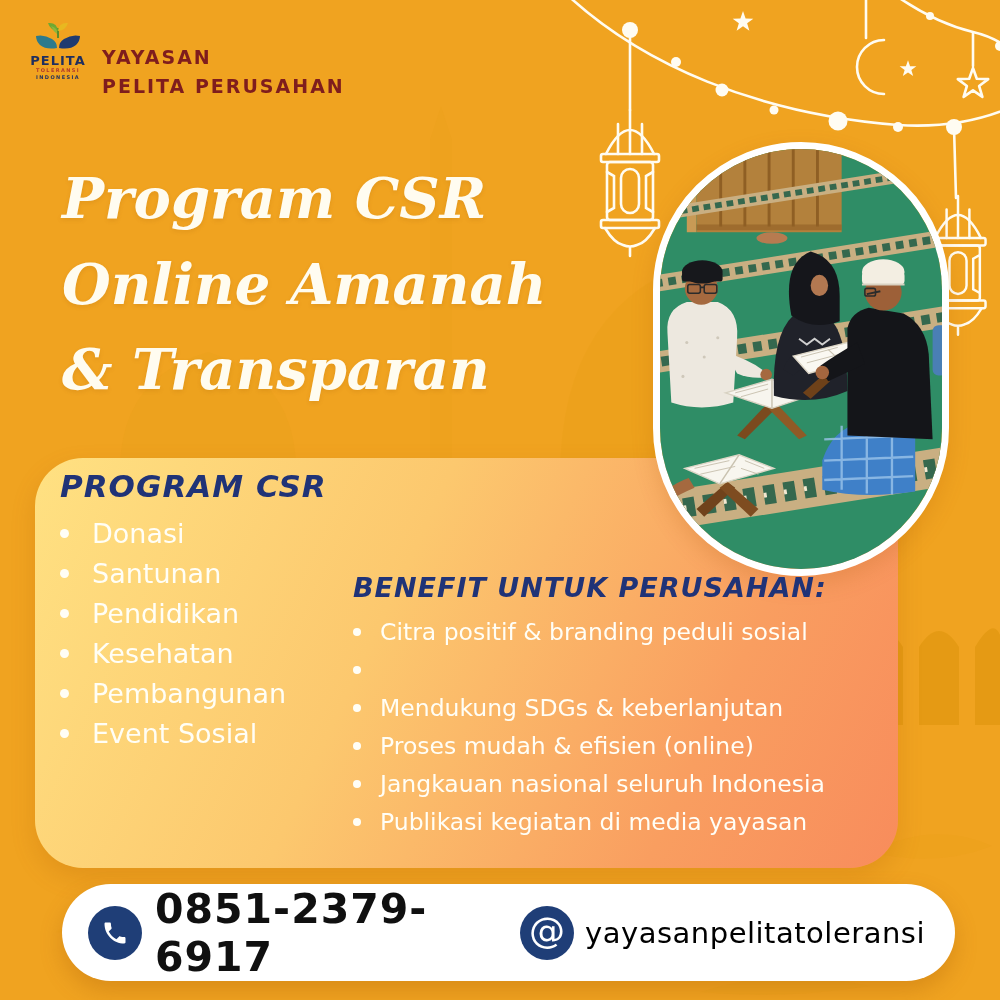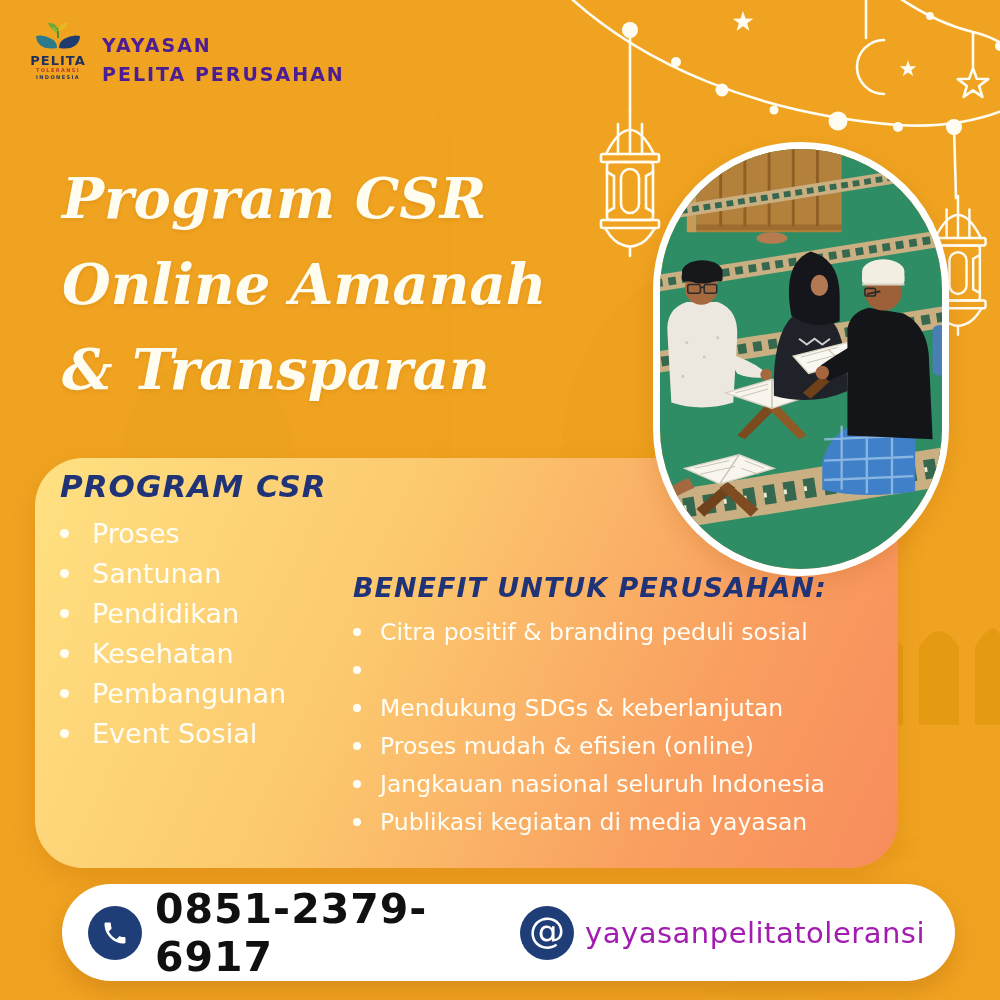--- a/index.html
+++ b/index.html
@@ -11,21 +11,21 @@
   
   .bg-deco{position:absolute;left:0;top:0;z-index:0;}
   
   .garland{position:absolute;left:0;top:0;z-index:1;}
   
   .header{position:absolute;left:26px;top:22px;z-index:6;display:flex;align-items:flex-start;gap:12px;}
   .logo-badge{width:64px;display:flex;flex-direction:column;align-items:center;}
   .logo-wordmark{font-size:13px;font-weight:bold;color:#1F2F5E;letter-spacing:1px;line-height:1;margin-top:-2px;}
   .logo-sub1{font-size:5px;font-weight:bold;color:#B33A2B;letter-spacing:1.4px;line-height:1.3;}
   .logo-sub2{font-size:5px;font-weight:bold;color:#1F2F5E;letter-spacing:1.4px;line-height:1.2;}
-  .org-name{margin-top:9px;color:#4c1d95;font-weight:bold;font-size:19px;letter-spacing:2px;line-height:1.5;}
+  .org-name{margin-top:21px;color:#7f1d1d;font-weight:bold;font-size:19px;letter-spacing:2px;line-height:1.5;}
   
   .title{position:absolute;left:62px;top:156px;z-index:6;
     font-family:"DejaVu Serif",serif;font-style:italic;font-weight:bold;
     color:#FFFCF0;font-size:56px;line-height:1.53;
     text-shadow:0 2px 4px rgba(150,80,0,.15);}
   
   .photo{position:absolute;left:653px;top:142px;width:296px;height:434px;
     border-radius:148px;border:7px solid #FFFFFF;overflow:hidden;z-index:3;
     box-sizing:border-box;box-shadow:0 8px 22px rgba(160,80,0,.18);}
   .photo svg{display:block;width:100%;height:100%;}
@@ -49,21 +49,21 @@
   
   .contact-bar{position:absolute;left:62px;top:884px;width:893px;height:97px;z-index:5;
     background:#FFFFFF;border-radius:49px;display:flex;align-items:center;
     justify-content:space-between;padding:0 30px 0 26px;box-sizing:border-box;
     box-shadow:0 10px 22px rgba(150,75,0,.25);}
   .contact{display:flex;align-items:center;}
   .badge{width:54px;height:54px;border-radius:50%;background:#1F3E77;color:#FFFFFF;
     display:flex;align-items:center;justify-content:center;flex:0 0 auto;}
   .phone-number{font-size:41px;font-weight:bold;color:#101010;letter-spacing:1px;margin-left:13px;}
   .at-glyph{font-size:36px;line-height:1;transform:translateY(-2px);}
-  .social-handle{font-size:29px;color:#a21caf;margin-left:11px;letter-spacing:.5px;}
+  .social-handle{font-size:29px;color:#000000;margin-left:11px;letter-spacing:.5px;}
 </style>
 </head>
 <body>
 
 <div id="poster">
 
   <svg class="bg-deco" width="1000" height="1000" viewBox="0 0 1000 1000">
     <g fill="#E29A0E">
       <path d="M560,478 Q560,300 705,258 Q850,300 850,478 Z" opacity="0.16"></path>
       <path d="M120,470 Q120,378 208,352 Q296,378 296,470 Z" opacity="0.12"></path>
@@ -240,21 +240,21 @@
         <path d="M10,352 Q20,344 32,340 L38,350 Q24,356 14,362 Z" fill="#A5693F"></path>
       </g>
     </svg>
   </div>
 
   <div class="program-block">
     <h2 class="display-heading">PROGRAM CSR</h2>
     <ul class="list program-list">
       <li>
           <span class="dot"></span>
-          <span>Proses</span>
+          <span>Donasi</span>
         </li>
       <li>
           <span class="dot"></span>
           <span>Santunan</span>
         </li>
       <li>
           <span class="dot"></span>
           <span>Pendidikan</span>
         </li>
       <li>

